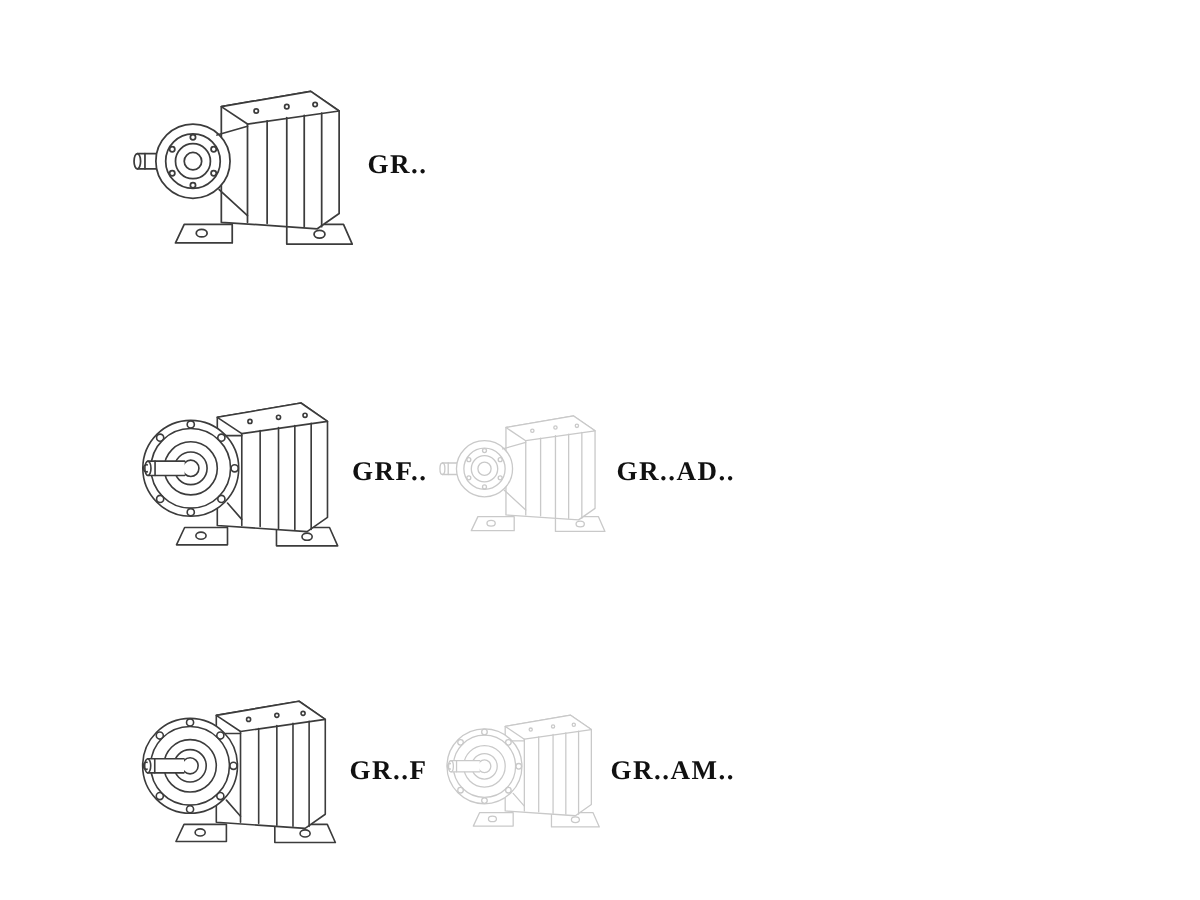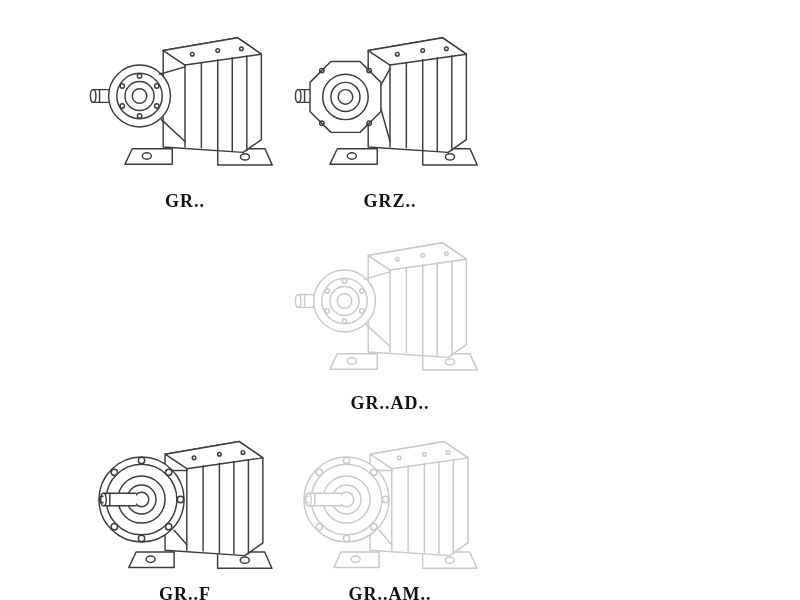--- a/index.html
+++ b/index.html
@@ -1,18 +1,18 @@
 <!DOCTYPE html>
 <html><head>
 <meta charset="utf-8">
 <style>
   html,body{margin:0;padding:0;background:#fff;}
   #canvas{position:relative;width:800px;height:600px;background:#fff;overflow:hidden;
           font-family:"Liberation Serif",serif;}
-  .cell{position:absolute;display:flex;flex-direction:column;align-items:center;margin:0;}
+  .cell{position:absolute;display:flex;align-items:center;margin:0;}
   .cell svg{width:100%;flex:1 1 auto;display:block;}
   .label{font-weight:bold;font-size:18px;color:#111;letter-spacing:1px;text-align:center;
          line-height:1;padding:4px 0 0 0;}
   .label-lg{font-size:21px;}
   .tone-dark{color:#3c3c3c;}
   .tone-light{color:#c9c9c9;}
 </style>
 </head>
 <body>
 
@@ -171,28 +171,28 @@
 
 <div id="canvas">
 
   <figure class="cell" style="left:85px;top:4px;width:200px;height:206px">
     <svg class="tone-dark" viewBox="0 0 220 180">
         <use href="#gb-foot"></use>
       </svg>
     <figcaption class="label">GR..</figcaption>
   </figure>
 
-  <figure class="cell" style="left:290px;top:4px;width:200px;height:206px">
+
+
+  <figure class="cell" style="left:85px;top:212px;width:200px;height:200px">
     <svg class="tone-dark" viewBox="0 0 220 180">
-        <use href="#gb-foot-oct"></use>
-      </svg>
-    <figcaption class="label">GRZ..</figcaption>
-  </figure>
-
-
+        <use href="#gb-flange"></use>
+      </svg>
+    <figcaption class="label">GRF..</figcaption>
+  </figure>
 
   <figure class="cell" style="left:290px;top:212px;width:200px;height:200px">
     <svg class="tone-light" viewBox="0 0 220 180">
         <use href="#gb-foot"></use>
       </svg>
     <figcaption class="label">GR..AD..</figcaption>
   </figure>
 
   <figure class="cell" style="left:85px;top:418px;width:200px;height:185px">
     <svg class="tone-dark" viewBox="0 0 220 180">

